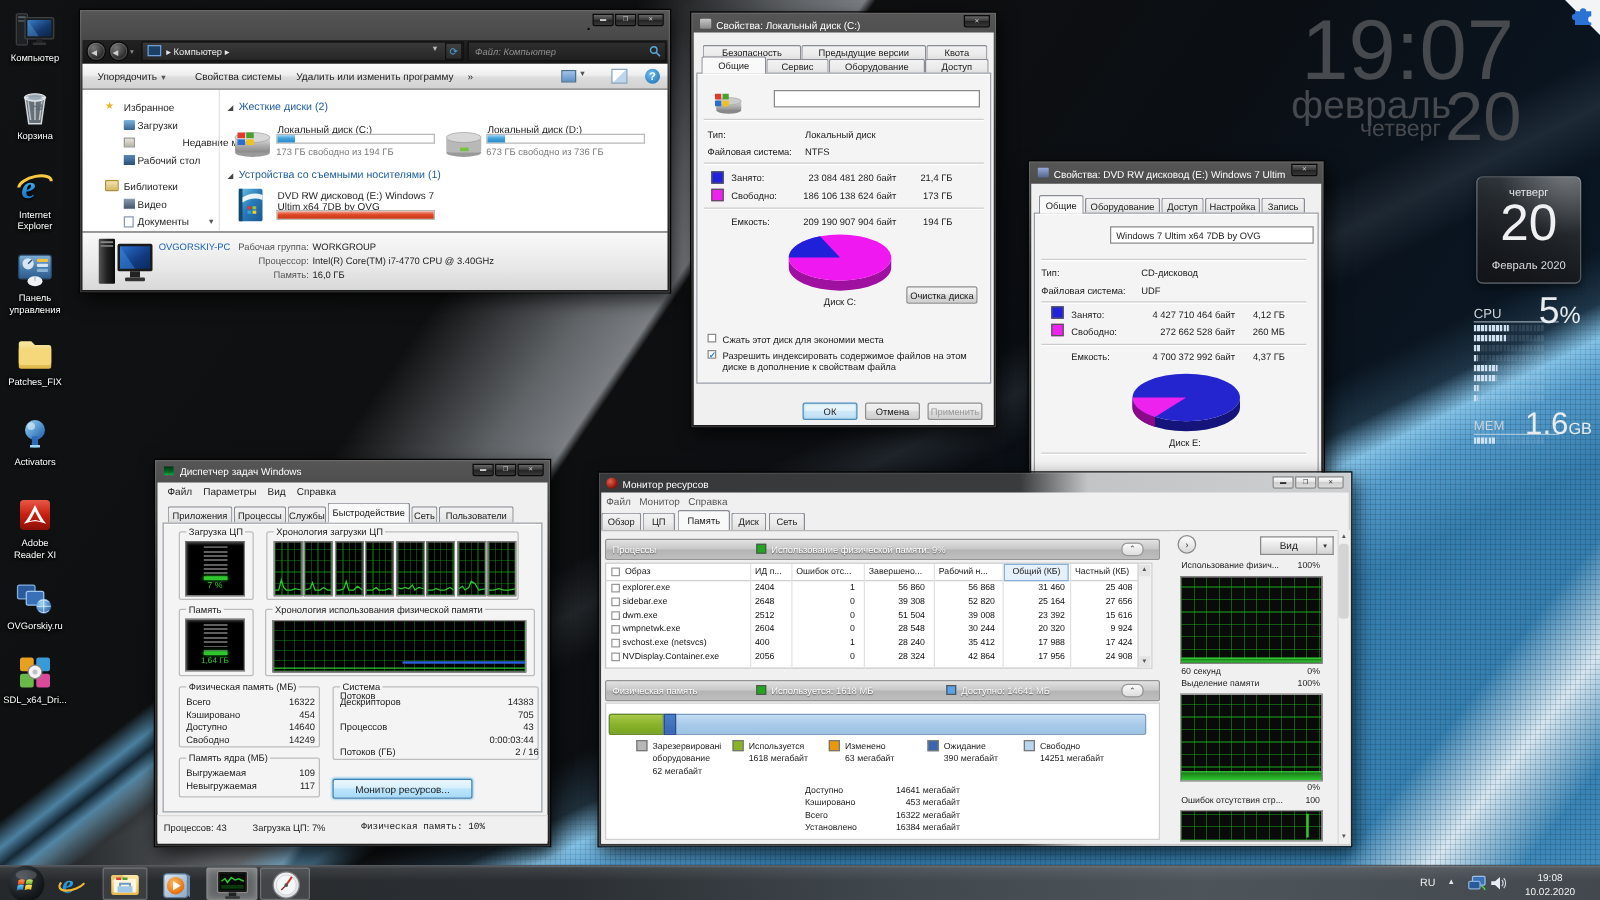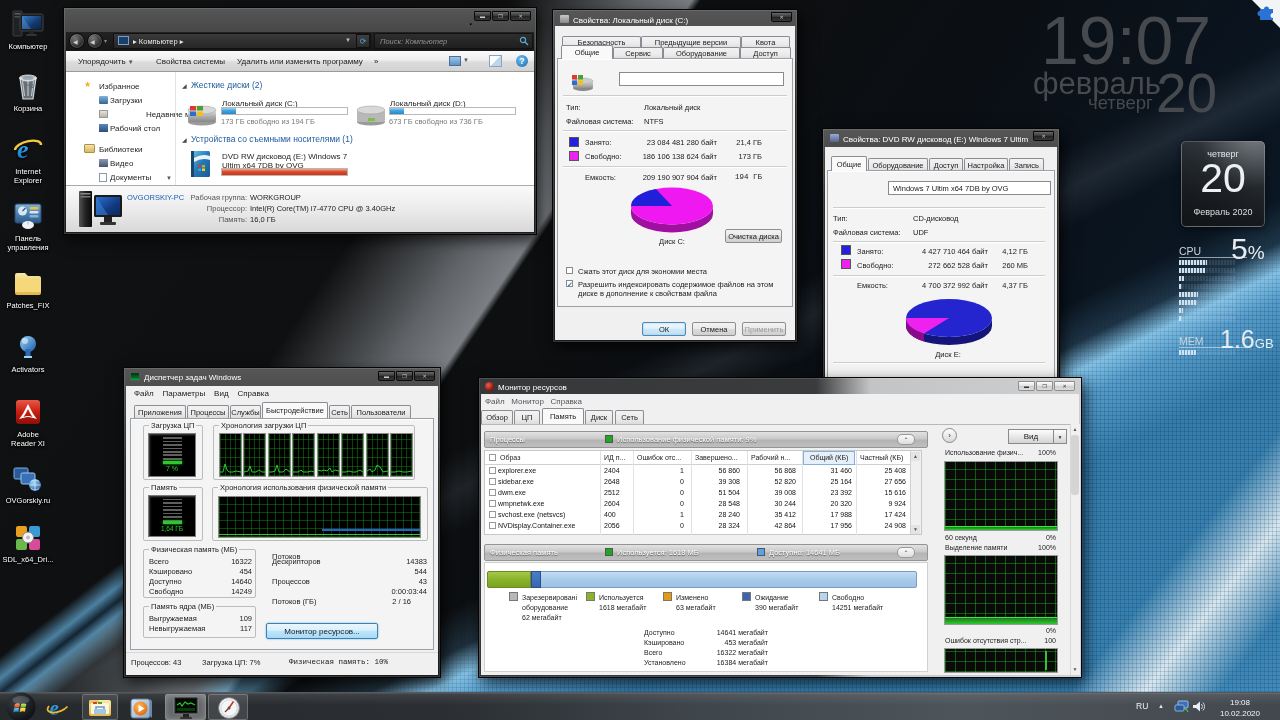--- a/index.html
+++ b/index.html
@@ -254,21 +254,21 @@
  <div class="abs orb" style="left:24px;top:26px;width:16px;height:16px;"></div>
  <div class="abs" style="left:27px;top:31px;color:#cfcfcf;font-size:6px;">◀</div>
  <div class="abs" style="left:10px;top:31px;color:#cfcfcf;font-size:6px;">◀</div>
  <div class="abs" style="left:41px;top:30px;color:#888;font-size:6px;">▾</div>
  <div class="abs" style="left:50px;top:26px;width:258px;height:16px;background:linear-gradient(180deg,#3a3a3a,#262626);border:1px solid #111;border-radius:1px;"></div>
  <div class="abs" style="left:55px;top:29px;width:11px;height:9px;background:#1c3f66;border:1px solid #6f9fd8;"></div>
  <div class="abs" style="left:70px;top:30px;color:#e8e8e8;font-size:7.5px;">▸ Компьютер ▸</div>
  <div class="abs" style="left:282px;top:30px;color:#bbb;font-size:6px;">▼</div>
  <div class="abs" style="left:293px;top:27px;width:14px;height:14px;background:linear-gradient(180deg,#3f3f3f,#2a2a2a);border:1px solid #111;color:#4aa3e0;font-size:8px;line-height:13px;text-align:center;">⟳</div>
  <div class="abs" style="left:311px;top:26px;width:159px;height:16px;background:linear-gradient(180deg,#2e2e2e,#1f1f1f);border:1px solid #111;border-radius:1px;"></div>
- <div class="abs" style="left:317px;top:30px;color:#8f8f8f;font-size:7.5px;font-style:italic;">Поиск: Компьютер</div>
+ <div class="abs" style="left:317px;top:30px;color:#8f8f8f;font-size:7.5px;font-style:italic;">Файл: Компьютер</div>
  <svg class="abs" style="left:456px;top:29px;" width="10" height="10" viewBox="0 0 10 10">
         <circle cx="4" cy="4" r="2.6" fill="none" stroke="#57a8d8" stroke-width="1.2"></circle>
         <path d="M6 6l3 3" stroke="#57a8d8" stroke-width="1.4"></path>
       </svg>
 
  <div class="abs" style="left:3px;top:44px;width:468px;height:21px;background:linear-gradient(180deg,#fbfbfb,#eee 45%,#dcdcdc 55%,#d2d2d2);border-bottom:1px solid #9a9a9a;"></div>
  <div class="abs" style="left:15px;top:50px;font-size:8px;color:#222;">Упорядочить <span style="font-size:6px;color:#555;">▼</span></div>
  <div class="abs" style="left:93px;top:50px;font-size:8px;color:#222;">Свойства системы</div>
  <div class="abs" style="left:174px;top:50px;font-size:8px;color:#222;">Удалить или изменить программу</div>
  <div class="abs" style="left:311px;top:50px;font-size:8px;color:#222;">»</div>
@@ -431,21 +431,21 @@
  <div class="t" style="left:33px;top:129px;">Занято:</div>
  <div class="t tr" style="left:85px;top:129px;width:80px;">23 084 481 280 байт</div>
  <div class="t tr" style="left:170px;top:129px;width:40px;">21,4 ГБ</div>
  <div class="sq" style="left:17px;top:142px;background:#ee22ee;"></div>
  <div class="t" style="left:33px;top:143px;">Свободно:</div>
  <div class="t tr" style="left:85px;top:143px;width:80px;">186 106 138 624 байт</div>
  <div class="t tr" style="left:170px;top:143px;width:40px;">173 ГБ</div>
  <div class="hr" style="left:11px;top:157px;width:224px;"></div>
  <div class="t" style="left:33px;top:164px;">Емкость:</div>
  <div class="t tr" style="left:85px;top:164px;width:80px;">209 190 907 904 байт</div>
- <div class="t tr" style="left:170px;top:164px;width:40px;font-family:Liberation Mono, monospace;">194 ГБ</div>
+ <div class="t tr" style="left:170px;top:164px;width:40px;">194 ГБ</div>
  <svg class="abs" style="left:78px;top:170px;" width="84" height="54" viewBox="0 0 84 54">
   <path d="M1 27 a41 18.5 0 0 0 82 0 l0 8 a41 18.5 0 0 1 -82 0 z" fill="#a010a0"></path>
   <ellipse cx="42" cy="27" rx="41" ry="18.5" fill="#f018f0"></ellipse>
   <path d="M42 27 L1 27 A41 18.5 0 0 1 26 10 z" fill="#2020d8"></path>
  </svg>
  <div class="t" style="left:70px;top:228px;width:100px;text-align:center;">Диск C:</div>
  <div class="btn" style="left:173px;top:220px;width:57px;height:14px;line-height:13px;">Очистка диска</div>
  <div class="abs" style="left:14px;top:258px;width:7px;height:7px;background:#fff;border:1px solid #8a8a8a;"></div>
  <div class="t" style="left:26px;top:258px;">Сжать этот диск для экономии места</div>
  <div class="abs" style="left:14px;top:271px;width:7px;height:7px;background:#fff;border:1px solid #8a8a8a;color:#2a7fbf;font-size:7px;line-height:7px;font-weight:bold;">✓</div>
@@ -576,30 +576,33 @@
       </div>
  <div class="t" style="left:26px;top:190px;">Всего</div>
       <div class="t tr" style="left:79px;top:190px;width:50px;">16322</div>
  <div class="t" style="left:26px;top:200px;">Кэшировано</div>
       <div class="t tr" style="left:79px;top:200px;width:50px;">454</div>
  <div class="t" style="left:26px;top:210px;">Доступно</div>
       <div class="t tr" style="left:79px;top:210px;width:50px;">14640</div>
  <div class="t" style="left:26px;top:220px;">Свободно</div>
       <div class="t tr" style="left:79px;top:220px;width:50px;">14249</div>
 
+ <div class="grp" style="left:143px;top:182px;width:165px;height:59px;">
+        <span>Система</span>
+      </div>
  <div class="t" style="left:149px;top:190px;">Дескрипторов</div>
       <div class="t tr" style="left:244px;top:190px;width:60px;">14383</div>
  <div class="t" style="left:149px;top:185px;">Потоков</div>
-      <div class="t tr" style="left:244px;top:200px;width:60px;">544</div>
+      <div class="t tr" style="left:244px;top:200px;width:60px;">705</div>
  <div class="t" style="left:149px;top:210px;">Процессов</div>
       <div class="t tr" style="left:244px;top:210px;width:60px;">43</div>
  <div class="t" style="left:161px;top:220px;margin-top:42px;">Время работы</div>
       <div class="t tr" style="left:244px;top:220px;width:60px;">0:00:03:44</div>
  <div class="t" style="left:149px;top:230px;">Потоков (ГБ)</div>
-      <div class="t tr" style="left:228px;top:230px;width:60px;">2 / 16</div>
+      <div class="t tr" style="left:248px;top:230px;width:60px;">2 / 16</div>
 
  <div class="grp" style="left:20px;top:239px;width:113px;height:32px;">
         <span>Память ядра (МБ)</span>
       </div>
  <div class="t" style="left:26px;top:247px;">Выгружаемая</div>
       <div class="t tr" style="left:79px;top:247px;width:50px;">109</div>
  <div class="t" style="left:26px;top:257px;">Невыгружаемая</div>
       <div class="t tr" style="left:79px;top:257px;width:50px;">117</div>
 
  <div class="abs" style="left:143px;top:256px;width:112px;height:16px;background:linear-gradient(180deg,#eaf6fd,#d9f0fc 45%,#bee6fd 50%,#a7d9f5);border:1px solid #3c7fb1;border-radius:2px;box-shadow:0 0 2px #5ab4e8;font-size:8px;color:#1a1a1a;text-align:center;line-height:15px;">Монитор ресурсов...</div>

